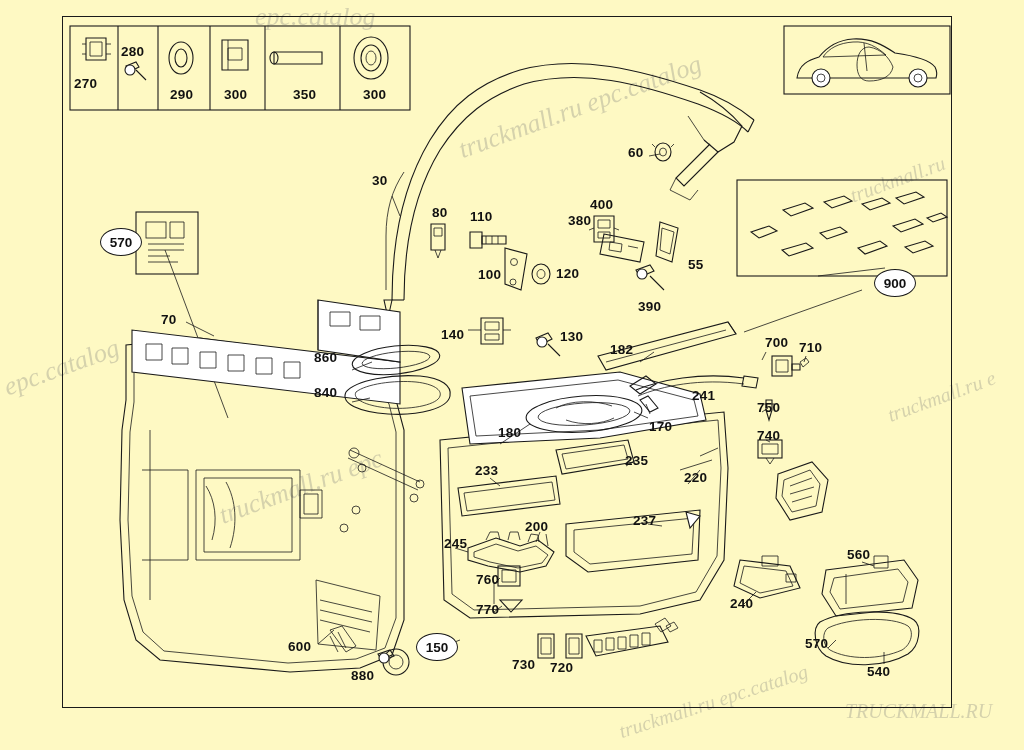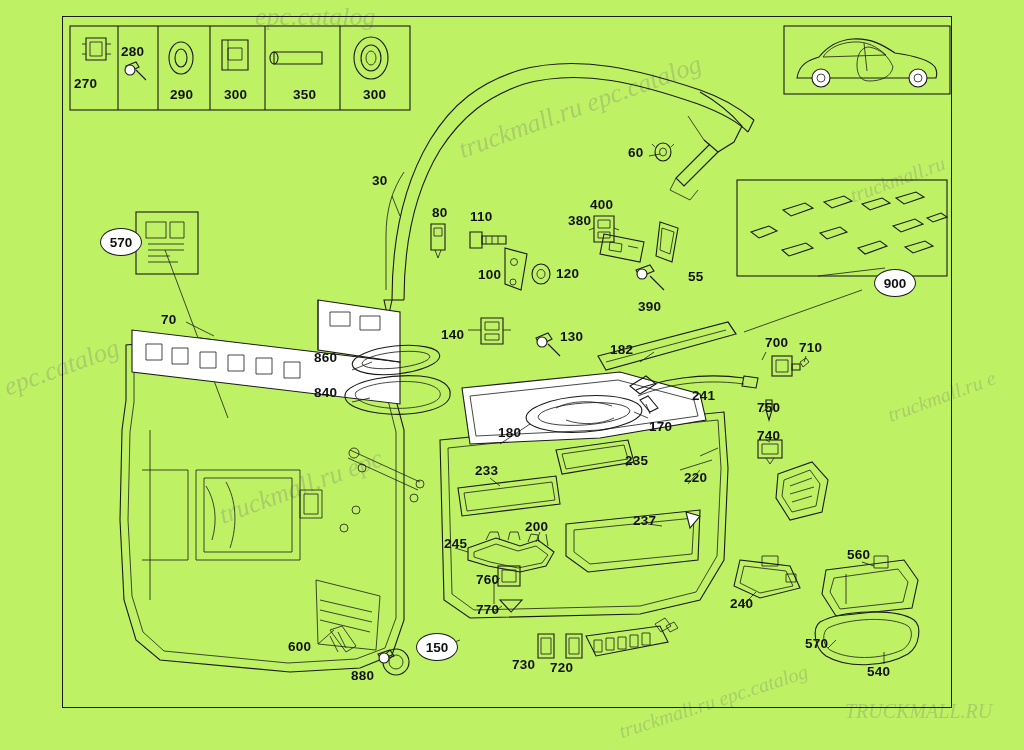--- a/index.html
+++ b/index.html
@@ -7,21 +7,21 @@
     padding: 0;
     background: #ffffff;
   }
   body {
     font-family: "Liberation Sans", sans-serif;
   }
   #page {
     position: relative;
     width: 1024px;
     height: 750px;
-    background: #bef264;
+    background: #fef9c3;
     overflow: hidden;
   }
   #diagram-frame {
     position: absolute;
     left: 62px;
     top: 16px;
     width: 890px;
     height: 692px;
     border: 1.5px solid #1a1a1a;
     box-sizing: border-box;
@@ -451,21 +451,21 @@
 
     <div class="label" style="left:372px; top:173px;">30</div>
     <div class="label" style="left:628px; top:145px;">60</div>
 
     <div class="circle-label" style="left:100px; top:228px;">570</div>
 
     <div class="label" style="left:432px; top:205px;">80</div>
     <div class="label" style="left:470px; top:209px;">110</div>
     <div class="label" style="left:590px; top:197px;text-align:center;">400</div>
     <div class="label" style="left:568px; top:213px;">380</div>
-    <div class="label" style="left:688px; top:257px;margin-top:12px;">55</div>
+    <div class="label" style="left:688px; top:257px;">55</div>
 
     <div class="circle-label" style="left:874px; top:269px;">900</div>
 
     <div class="label" style="left:478px; top:267px;">100</div>
     <div class="label" style="left:556px; top:266px;">120</div>
     <div class="label" style="left:638px; top:299px;">390</div>
 
     <div class="label" style="left:161px; top:312px;">70</div>
     <div class="label" style="left:441px; top:327px;">140</div>
     <div class="label" style="left:560px; top:329px;">130</div>

